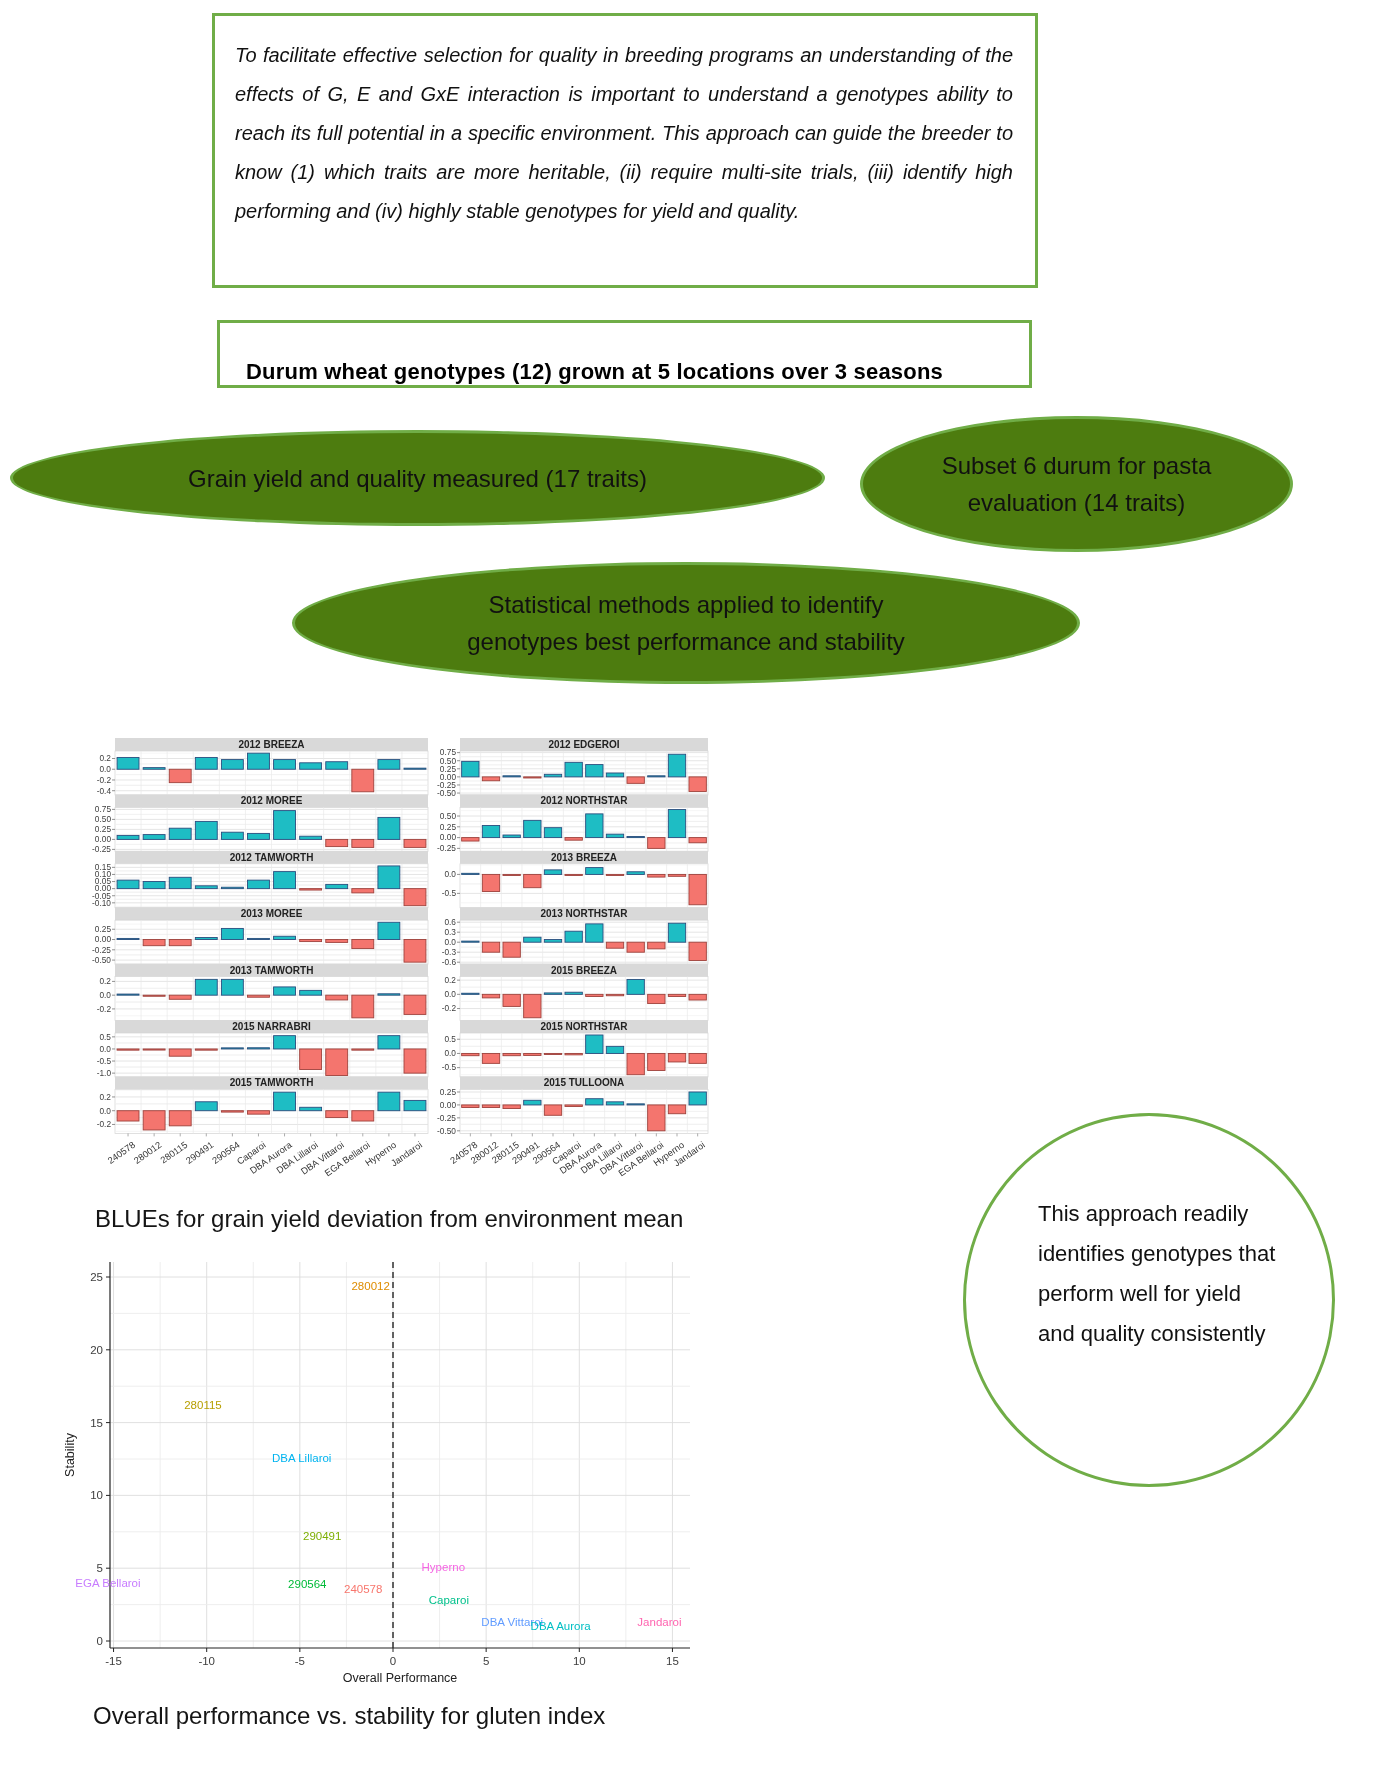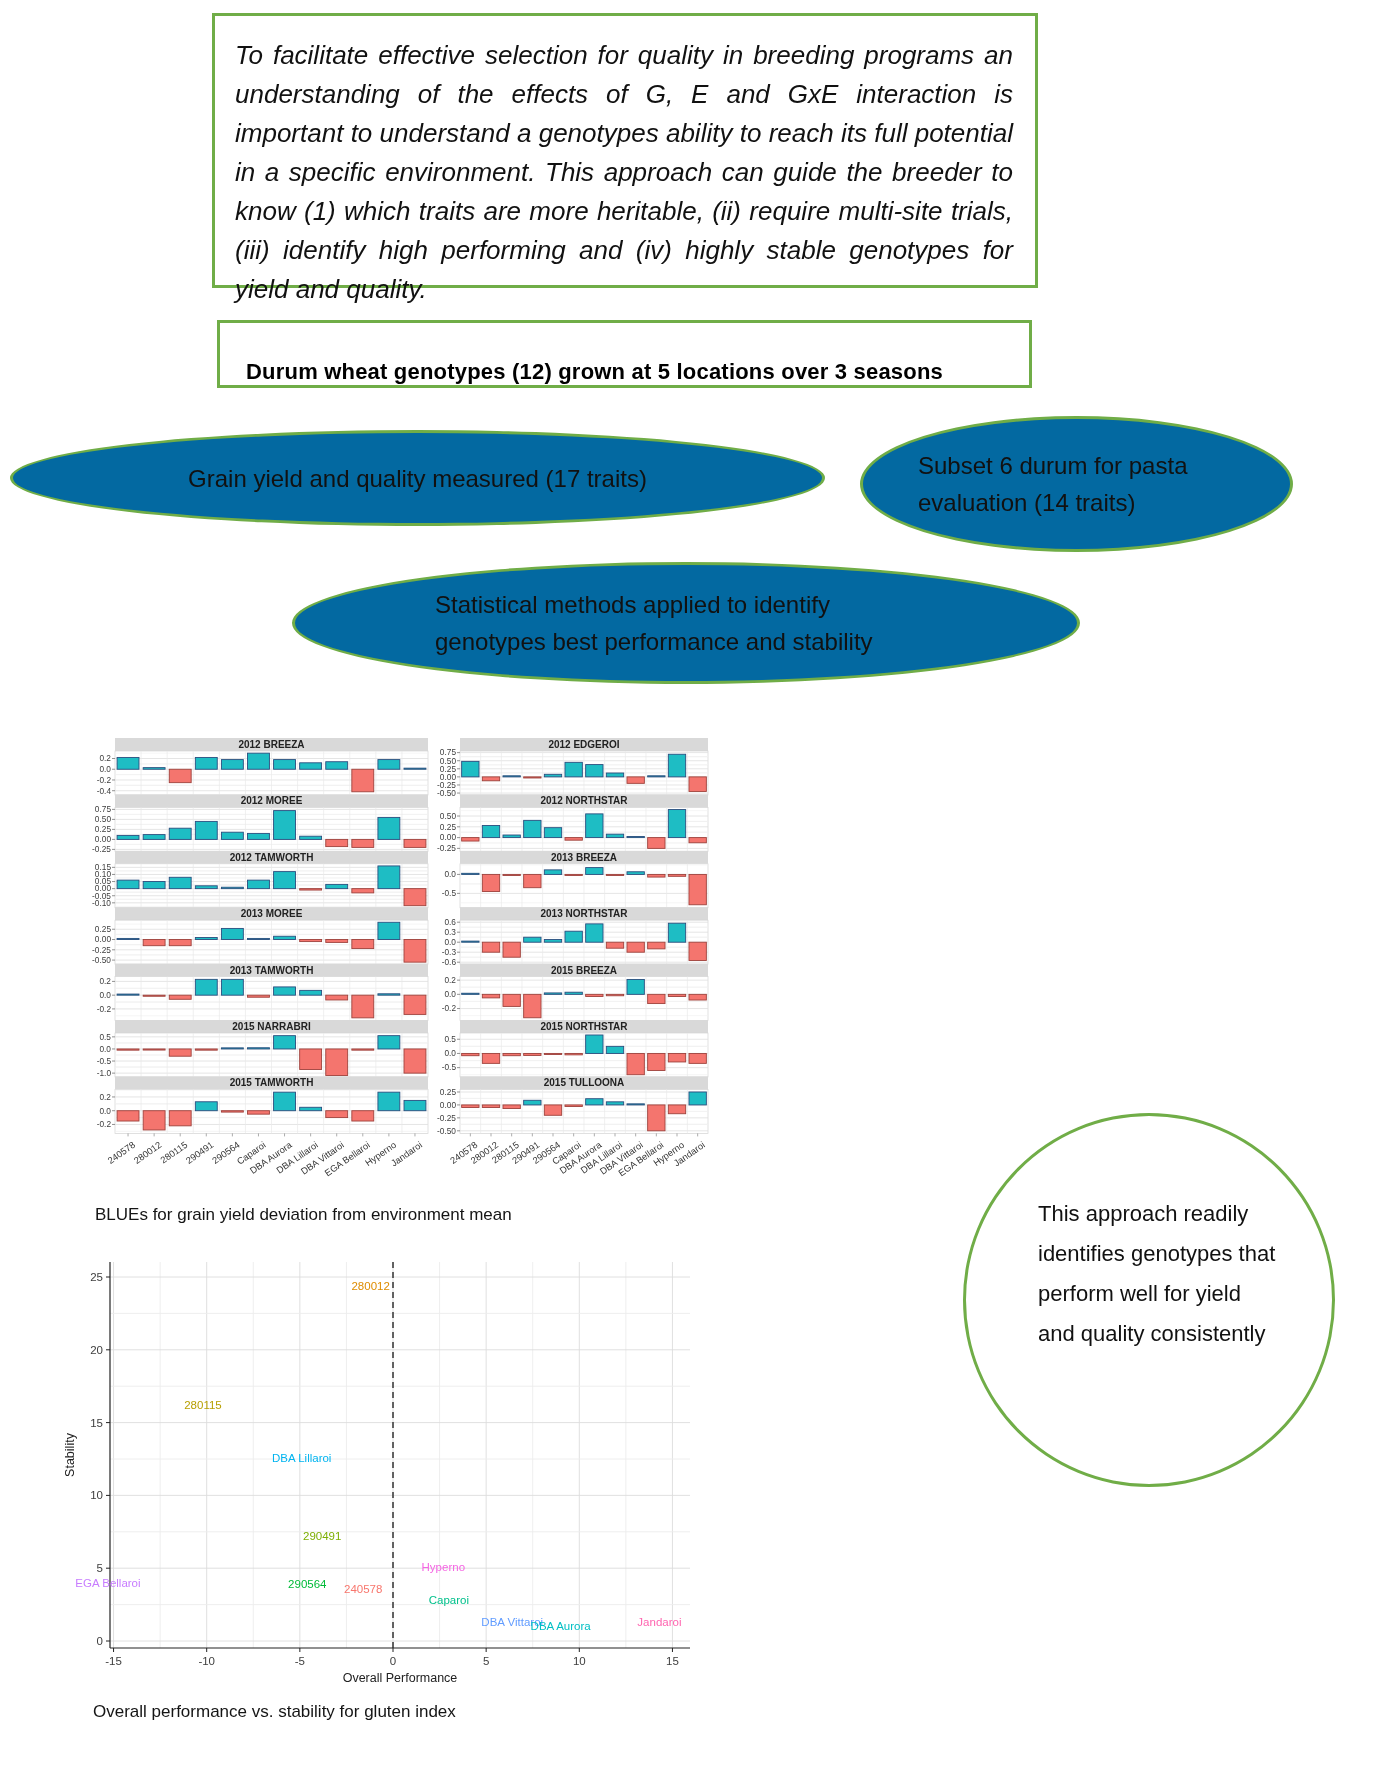--- a/index.html
+++ b/index.html
@@ -1,30 +1,30 @@
 <!DOCTYPE html>
 <html><head>
 <meta charset="utf-8">
 <style>
   html,body{margin:0;padding:0;background:#fff;}
   body{width:1386px;height:1766px;position:relative;font-family:"Liberation Sans","DejaVu Sans",sans-serif;color:#1a1a1a;overflow:hidden;}
   .abs{position:absolute;}
   .green-box{border:3px solid #70AD47;background:#fff;box-sizing:border-box;}
   .intro-box{left:212px;top:13px;width:826px;height:275px;padding:20px 22px 0 20px;}
-  .intro-text{font-style:italic;font-size:26px;line-height:39px;text-align:justify;color:#111;}
+  .intro-text{font-style:italic;font-size:20px;line-height:39px;text-align:justify;color:#111;}
   .heading-box{left:217px;top:320px;width:815px;height:68px;display:flex;align-items:flex-end;}
   .heading-text{font-weight:bold;font-size:22px;padding-left:26px;letter-spacing:.2px;color:#000;}
-  .ellipse{border:3px solid #70AD47;border-radius:50%;box-sizing:border-box;display:flex;align-items:center;justify-content:center;text-align:left;background:#0369a1;}
+  .ellipse{border:3px solid #70AD47;border-radius:50%;box-sizing:border-box;display:flex;align-items:center;justify-content:center;text-align:center;background:#4d7c0f;}
   .ellipse-text{font-size:24px;line-height:37px;color:#111;}
   .e1{left:10px;top:430px;width:815px;height:96px;}
   .e2{left:860px;top:416px;width:433px;height:136px;}
   .e2 .ellipse-text{padding:0 55px;}
   .e3{left:292px;top:562px;width:788px;height:122px;}
   .e3 .ellipse-text{padding:0 140px;}
-  .caption{font-size:17px;color:#151515;}
+  .caption{font-size:24px;color:#151515;}
   .circle{left:963px;top:1113px;width:372px;height:374px;border:3px solid #70AD47;border-radius:50%;box-sizing:border-box;}
   .circle-text{position:absolute;left:72px;top:78px;width:238px;font-size:22px;line-height:40px;color:#111;}
   svg text{font-family:"Liberation Sans","DejaVu Sans",sans-serif;}
 </style>
 </head>
 <body>
 
 <div class="abs green-box intro-box">
   <div class="intro-text">To facilitate effective selection for quality in breeding programs an understanding of the effects of G, E and GxE interaction is important to understand a genotypes ability to reach its full potential in a specific environment. This approach can guide the breeder to know (1) which traits are more heritable, (ii) require multi-site trials, (iii) identify high performing and (iv) highly stable genotypes for yield and quality.</div>
 </div>

